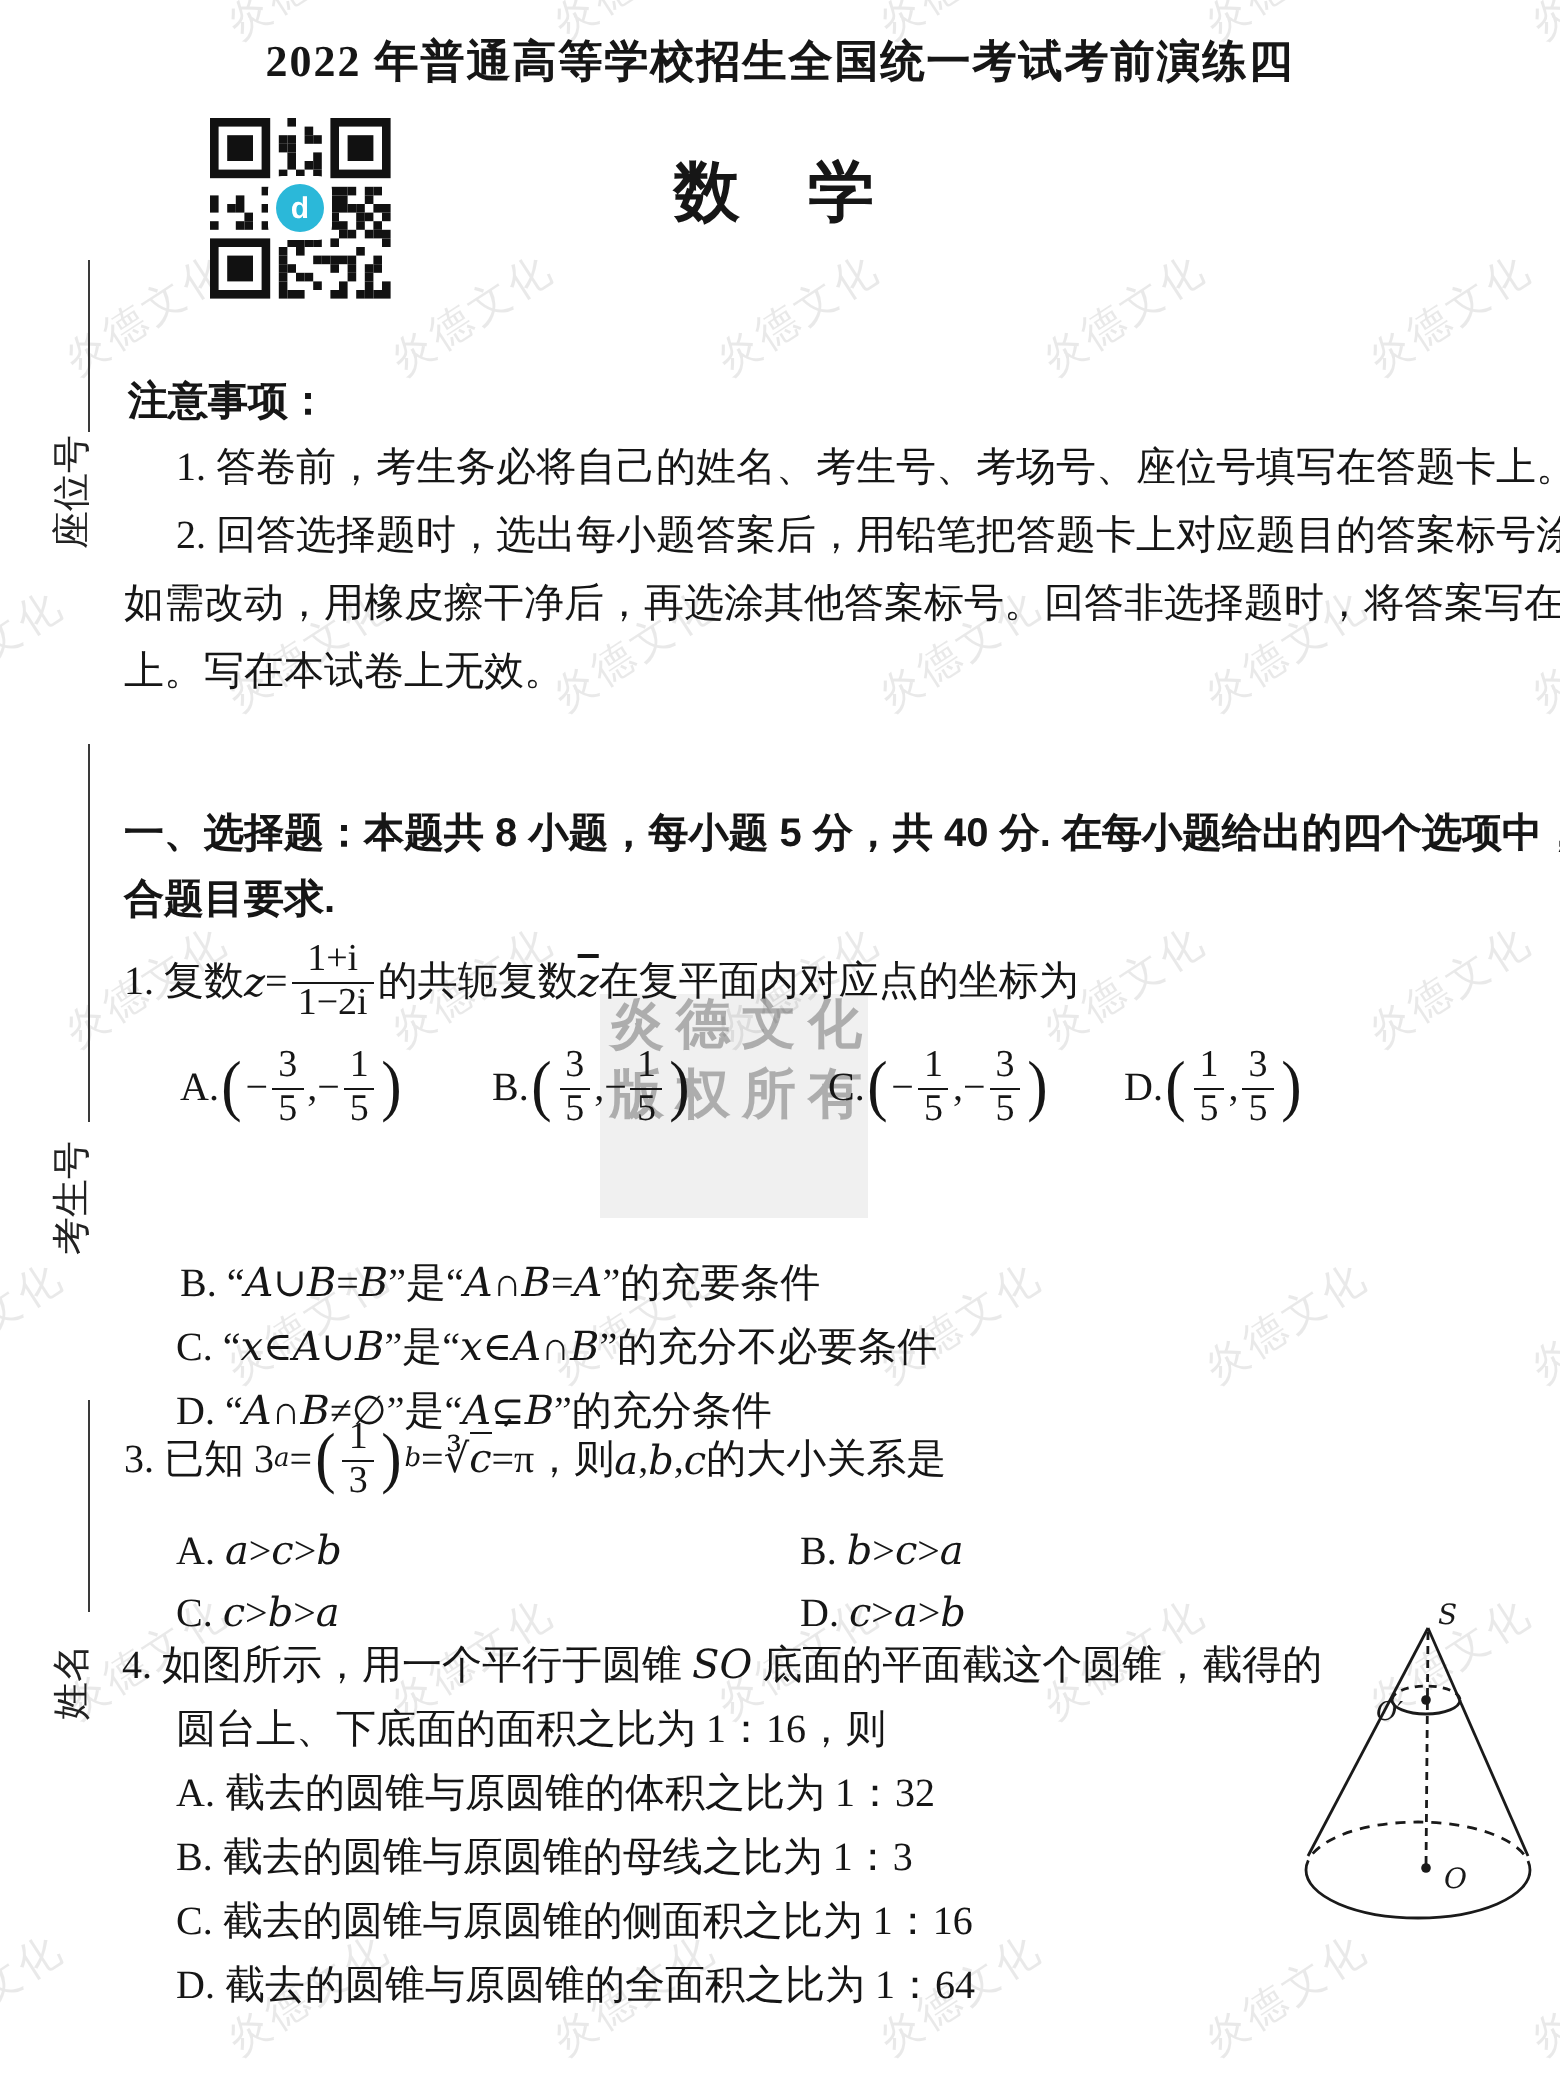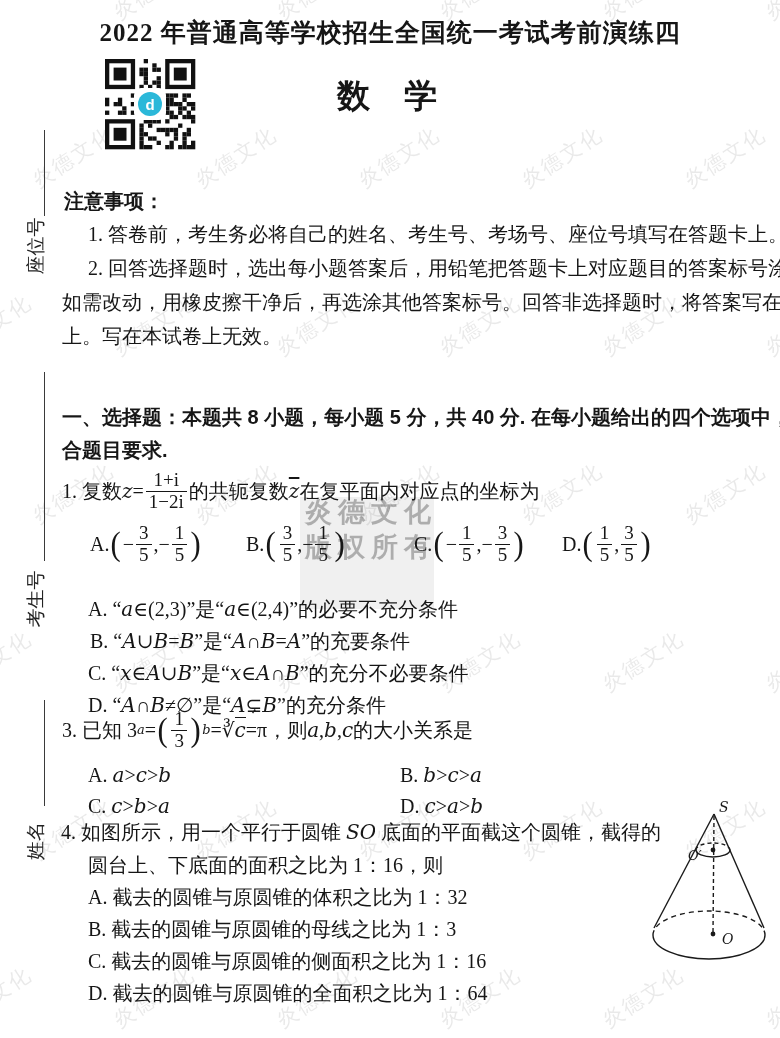--- a/index.html
+++ b/index.html
@@ -12,21 +12,21 @@
   .stamp-box{position:absolute;left:300px;top:497px;width:134px;height:112px;
       background:rgba(110,110,110,0.10);}
   .stamp-line{position:absolute;white-space:nowrap;font-weight:bold;font-size:27px;
       letter-spacing:6px;color:rgba(0,0,0,0.28);font-family:"Liberation Sans",sans-serif;}
   
   .blank-rule{position:absolute;width:0;border-left:1.5px solid #3a3a3a;}
   .vlabel{position:absolute;white-space:nowrap;font-size:19px;color:#222;
       transform:translate(-50%,-50%) rotate(-90deg);}
   
   .title{position:absolute;left:0;top:16px;width:100%;text-align:center;
-      font-size:25px;font-weight:bold;letter-spacing:1px;}
+      font-size:22px;font-weight:bold;letter-spacing:1px;}
   .subject{position:absolute;left:0;top:74px;width:100%;text-align:center;
       font-size:33px;font-weight:bold;word-spacing:14px;letter-spacing:6px;}
   .qr{position:absolute;left:103px;top:57px;width:94px;height:94px;}
   .qr-logo{position:absolute;left:31px;top:31px;width:32px;height:32px;background:#fff;
       border-radius:7px;display:flex;align-items:center;justify-content:center;}
   .qr-dot{width:24px;height:24px;border-radius:50%;display:flex;align-items:center;
       justify-content:center;color:#fff;font-family:"Liberation Sans",sans-serif;
       font-weight:bold;font-size:15px;}
   
   .line{position:absolute;white-space:nowrap;font-size:20px;line-height:1.25;}
@@ -292,21 +292,20 @@
         <span class="fd">5</span>
       </span>
       <span>,</span>
       <span class="frac">
         <span class="fn">3</span>
         <span class="fd">5</span>
       </span>
       <span class="bigp">)</span>
     </div>
 
-  <div class="line" style="left:88px;top:597px;"><span>A. “</span><span class="var">a</span><span>∈(2,3)”是“</span><span class="var">a</span><span>∈(2,4)”的必要不充分条件</span></div>
   <div class="line" style="left:90px;top:629px;"><span>B. “</span><span class="var">A</span><span>∪</span><span class="var">B</span><span>=</span><span class="var">B</span><span>”是“</span><span class="var">A</span><span>∩</span><span class="var">B</span><span>=</span><span class="var">A</span><span>”的充要条件</span></div>
   <div class="line" style="left:88px;top:661px;"><span>C. “</span><span class="var">x</span><span>∈</span><span class="var">A</span><span>∪</span><span class="var">B</span><span>”是“</span><span class="var">x</span><span>∈</span><span class="var">A</span><span>∩</span><span class="var">B</span><span>”的充分不必要条件</span></div>
   <div class="line" style="left:88px;top:693px;"><span>D. “</span><span class="var">A</span><span>∩</span><span class="var">B</span><span>≠∅”是“</span><span class="var">A</span><span>⊊</span><span class="var">B</span><span>”的充分条件</span></div>
 
   <div class="line mathline" style="left:62px;top:702px;height:56px;">
       <span>3. 已知 3</span>
       <sup class="var">a</sup>
       <span>=</span>
       <span class="bigp">(</span>
       <span class="frac">

